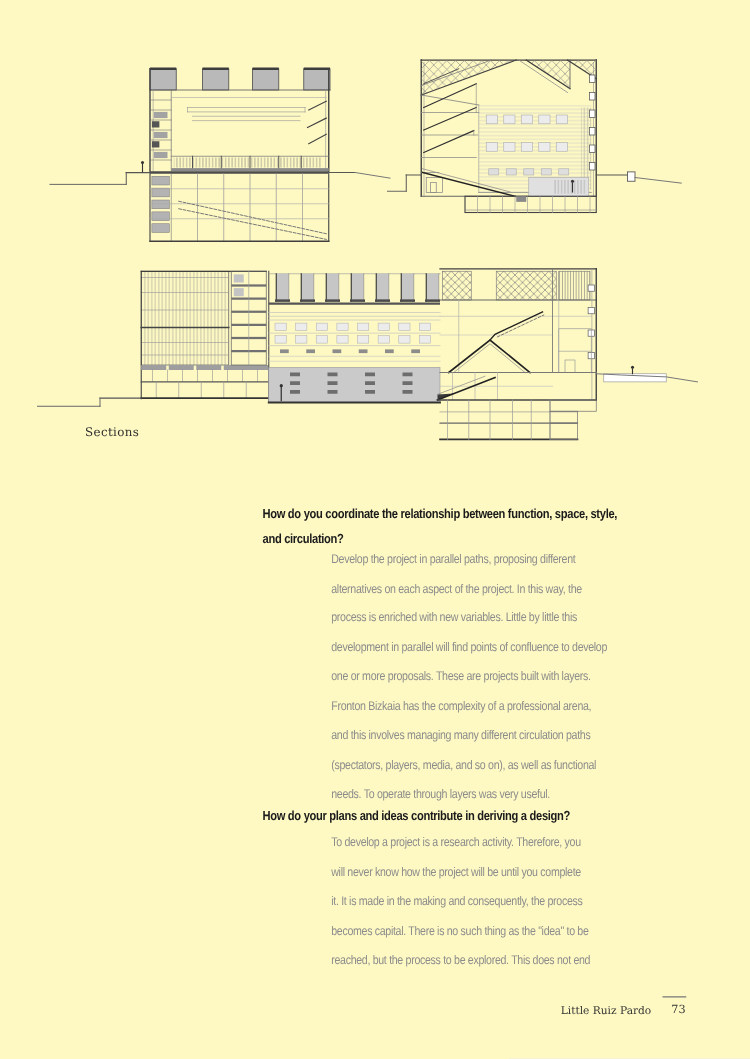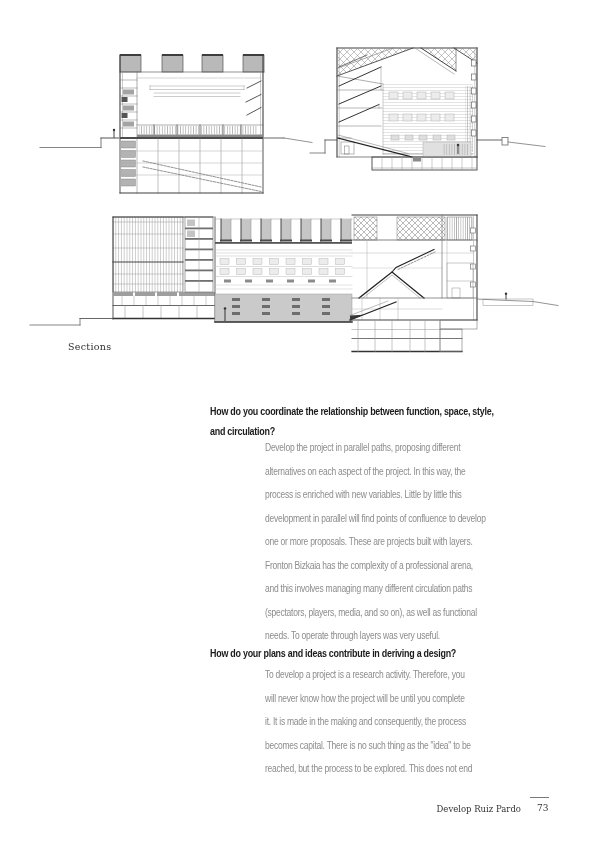--- a/index.html
+++ b/index.html
@@ -1,16 +1,16 @@
 <!DOCTYPE html>
 <html><head>
 <meta charset="utf-8">
 <style>
   html,body{margin:0;padding:0;background:#e8e8e8;}
-  .page{position:relative;width:600px;height:847px;background:#ffffff;margin:0 auto;
+  .page{position:relative;width:600px;height:847px;background:#fef9c3;margin:0 auto;
         font-family:"Liberation Sans",sans-serif;overflow:hidden;}
   svg{position:absolute;display:block;}
   .d1{left:18px;top:42px;}
   .d2{left:305px;top:38px;}
   .d3{left:22px;top:208px;}
   .caption{position:absolute;left:68px;top:341px;font-family:"DejaVu Serif",serif;
            font-size:9.5px;color:#2e2e2e;letter-spacing:.3px;}
   .qblock{position:absolute;font-weight:bold;color:#1b1b1b;font-size:10.5px;line-height:20px;
           letter-spacing:-.3px;transform:scaleX(.85);transform-origin:0 0;white-space:nowrap;}
   .ablock{position:absolute;color:#8c8c8c;font-size:10px;line-height:23.5px;
@@ -380,16 +380,16 @@
     </div>
   <div class="ablock a2">
       <div>To develop a project is a research activity. Therefore, you</div>
       <div>will never know how the project will be until you complete</div>
       <div>it. It is made in the making and consequently, the process</div>
       <div>becomes capital. There is no such thing as the "idea" to be</div>
       <div>reached, but the process to be explored. This does not end</div>
     </div>
 
   <div class="footer-rule"></div>
-  <div class="footer-author">Develop Ruiz Pardo</div>
+  <div class="footer-author">Little Ruiz Pardo</div>
   <div class="footer-num">73</div>
 
 </div>
 
 </body></html>

